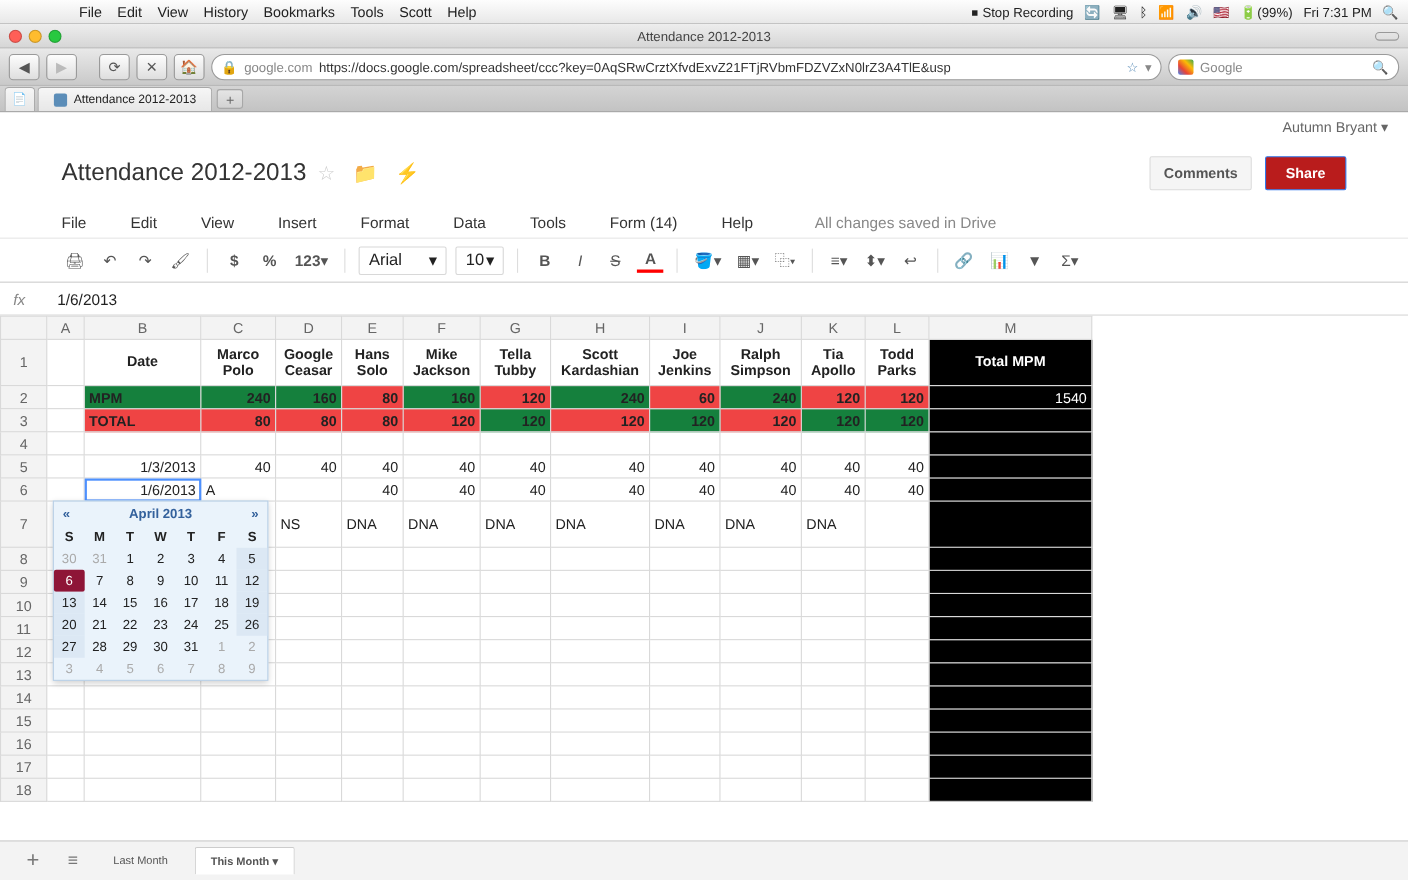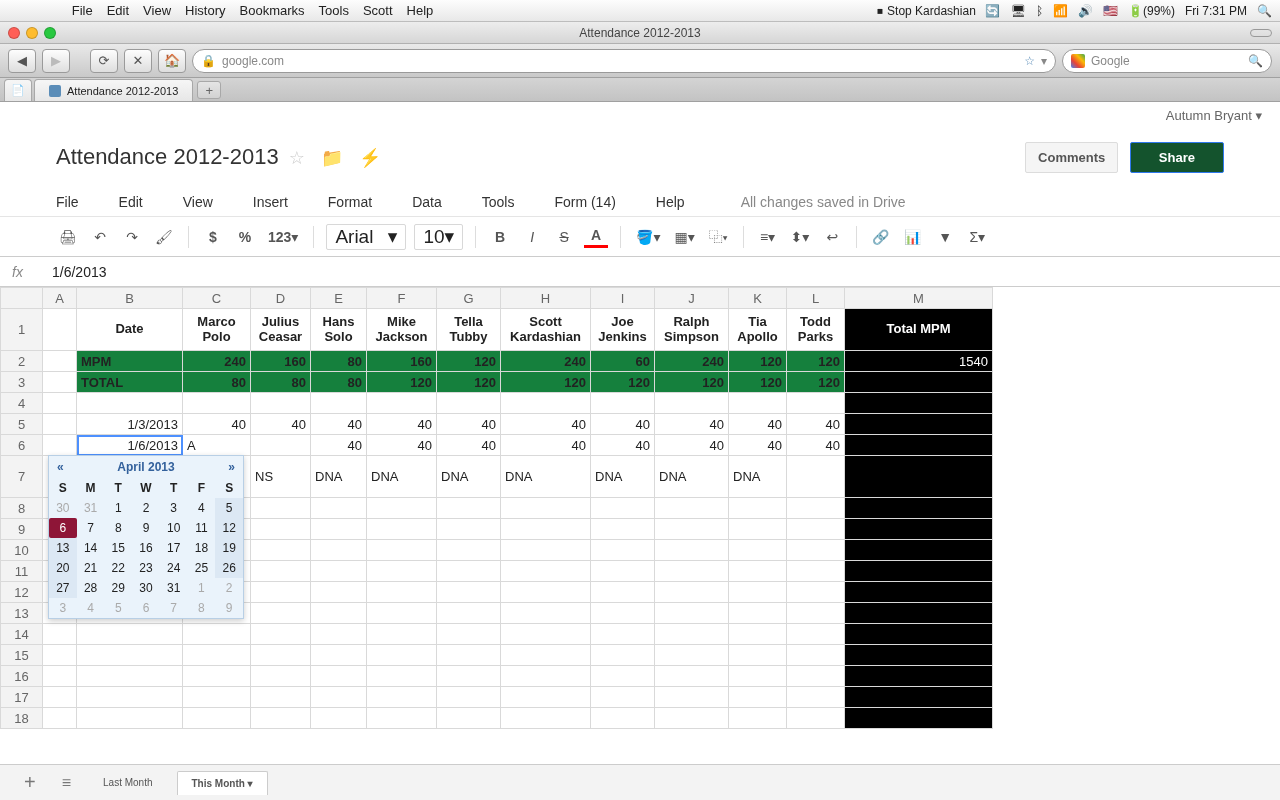--- a/index.html
+++ b/index.html
@@ -26,41 +26,41 @@
 .gsearch{width:210px;height:24px;background:#fff;border:1px solid #9a9a9a;border-radius:12px;display:flex;align-items:center;padding:0 8px;font-size:12px;color:#888;}
 .gsearch .g{width:14px;height:14px;background:linear-gradient(45deg,#4285f4,#ea4335,#fbbc05,#34a853);border-radius:2px;margin-right:6px;}
 .gsearch .mag{margin-left:auto;}
 .tabstrip{height:24px;background:linear-gradient(#d4d4d4,#c3c3c3);border-bottom:1px solid #a0a0a0;display:flex;align-items:flex-end;padding-left:4px;}
 .tab{height:22px;background:linear-gradient(#f6f6f6,#e7e7e7);border:1px solid #a8a8a8;border-bottom:none;border-radius:4px 4px 0 0;padding:0 14px;display:flex;align-items:center;font-size:11px;margin-right:2px;}
 .tab .fav{width:12px;height:12px;background:#5b8db8;border-radius:2px;margin-right:6px;}
 .newtab{width:24px;height:18px;background:linear-gradient(#e5e5e5,#d2d2d2);border:1px solid #a8a8a8;border-radius:3px;display:flex;align-items:center;justify-content:center;font-size:13px;color:#666;margin-left:2px;margin-bottom:2px;}
 .docbar{height:60px;display:flex;align-items:center;padding:16px 56px 0;justify-content:space-between;}
 .doctitle{font-size:22px;font-weight:400;color:#333;}
 .doctitle .s{color:#ccc;margin-left:10px;font-size:18px;}
-.sharebtn{background:#14532d;color:#fff;border:1px solid #3079ed;padding:7px 28px;border-radius:2px;font-weight:bold;font-size:13px;}
+.sharebtn{background:#b91c1c;color:#fff;border:1px solid #3079ed;padding:7px 18px;border-radius:2px;font-weight:bold;font-size:13px;}
 .combtn{background:#f5f5f5;border:1px solid #dcdcdc;padding:7px 12px;border-radius:2px;font-weight:bold;font-size:13px;color:#555;margin-right:8px;}
 .user{font-size:13px;color:#666;margin-bottom:4px;}
 .menus{height:30px;display:flex;align-items:center;padding:0 56px;font-size:14px;color:#333;gap:20px;border-bottom:1px solid #e5e5e5;}
 .menus .saved{color:#888;margin-left:16px;}
 .toolbar{height:40px;display:flex;align-items:center;padding:0 56px;gap:8px;border-bottom:1px solid #ccc;}
 .tbtn{min-width:24px;height:26px;display:flex;align-items:center;justify-content:center;color:#555;font-size:14px;padding:0 3px;}
 .tsep{width:1px;height:22px;background:#ddd;margin:0 4px;}
-.tsel{border:1px solid #d8d8d8;height:26px;padding:0 8px;display:flex;align-items:center;font-size:19px;min-width:80px;justify-content:space-between;border-radius:2px;}
+.tsel{border:1px solid #d8d8d8;height:26px;padding:0 8px;display:flex;align-items:center;font-size:15px;min-width:80px;justify-content:space-between;border-radius:2px;}
 .tsel.sm{min-width:44px;}
 .fxbar{height:30px;display:flex;align-items:center;border-bottom:1px solid #ccc;padding:0 12px;}
 .fxbar .fx{font-style:italic;color:#888;width:40px;font-size:14px;}
 .fxbar .val{font-size:14px;}
 .sheet{position:relative;height:448px;overflow:hidden;background:#fff;}
 table{border-collapse:collapse;table-layout:fixed;}
 th,td{border:1px solid #d9d9d9;height:21px;font-size:13px;padding:0 4px;white-space:nowrap;text-align:right;}
 th{background:#f3f3f3;color:#666;font-weight:normal;text-align:center;}
 th.rh{width:42px;}
 .hdr td{text-align:center;font-weight:bold;height:42px;white-space:normal;line-height:1.15;}
 .green{background:#15803d;}
-.yellow{background:#15803d;}
+.yellow{background:#ef4444;}
 .black{background:#000;color:#fff;}
 .bold{font-weight:bold;}
 .lft{text-align:left;}
 .selcell{outline:2px solid #4d90fe;outline-offset:-2px;background:#fff!important;}
 .datepick{position:absolute;left:48px;top:168px;width:196px;background:#eaf3fb;border:1px solid #b8cfe5;box-shadow:0 2px 6px rgba(0,0,0,.2);font-size:12px;}
 .dphead{display:flex;justify-content:space-between;padding:4px 8px;font-weight:bold;color:#33619c;}
 .dpdays{display:grid;grid-template-columns:repeat(7,1fr);text-align:center;}
 .dpdays div{padding:3px 0;font-weight:bold;}
 .dpgrid{display:grid;grid-template-columns:repeat(7,1fr);text-align:center;}
 .dpgrid div{padding:3px 0;}
@@ -81,21 +81,21 @@
  <span class="appname">Firefox</span>
  <span class="mitem">File</span>
     <span class="mitem">Edit</span>
     <span class="mitem">View</span>
     <span class="mitem">History</span>
     <span class="mitem">Bookmarks</span>
     <span class="mitem">Tools</span>
     <span class="mitem">Scott</span>
     <span class="mitem">Help</span>
  <span class="spacer"></span>
- <span class="ritem">⏹ <span style="margin-left:4px">Stop Kardashian</span></span>
+ <span class="ritem">⏹ <span style="margin-left:4px">Stop Recording</span></span>
  <span class="ritem">🔄</span>
  <span class="ritem">🖥</span>
  <span class="ritem">ᛒ</span>
  <span class="ritem">📶</span>
  <span class="ritem">🔊</span>
  <span class="ritem">🇺🇸</span>
  <span class="ritem">🔋 <span>(99%)</span></span>
  <span class="ritem">Fri 7:31 PM</span>
  <span class="ritem">🔍</span>
 </div>
@@ -111,20 +111,21 @@
 <div class="urlbar">
  <div class="nbtn">◀</div>
  <div class="nbtn dis">▶</div>
  <div style="width:8px"></div>
  <div class="nbtn">⟳</div>
  <div class="nbtn">✕</div>
  <div class="nbtn">🏠</div>
  <div class="urlfield">
   <span class="lock">🔒</span>
   <span class="host">google.com</span>
+  <span class="path">https://docs.google.com/spreadsheet/ccc?key=0AqSRwCrztXfvdExvZ21FTjRVbmFDZVZxN0lrZ3A4TlE&amp;usp</span>
   <span class="star">☆</span>
   <span style="margin-left:6px;color:#888">▾</span>
  </div>
  <div class="gsearch">
   <div class="g"></div>
   <span>Google</span>
   <span class="mag">🔍</span>
  </div>
 </div>
 
@@ -251,21 +252,21 @@
           <th class="">J</th>
           <th class="">K</th>
           <th class="">L</th>
           <th class="">M</th>
         </tr>
         <tr class="hdr">
           <th>1</th>
           <td></td>
           <td>Date</td>
           <td>Marco Polo</td>
-          <td>Julius Ceasar</td>
+          <td>Google Ceasar</td>
           <td>Hans Solo</td>
           <td>Mike Jackson</td>
           <td>Tella Tubby</td>
           <td>Scott Kardashian</td>
           <td>Joe Jenkins</td>
           <td>Ralph Simpson</td>
           <td>Tia Apollo</td>
           <td>Todd Parks</td>
           <td class="black">Total MPM</td>
         </tr>

